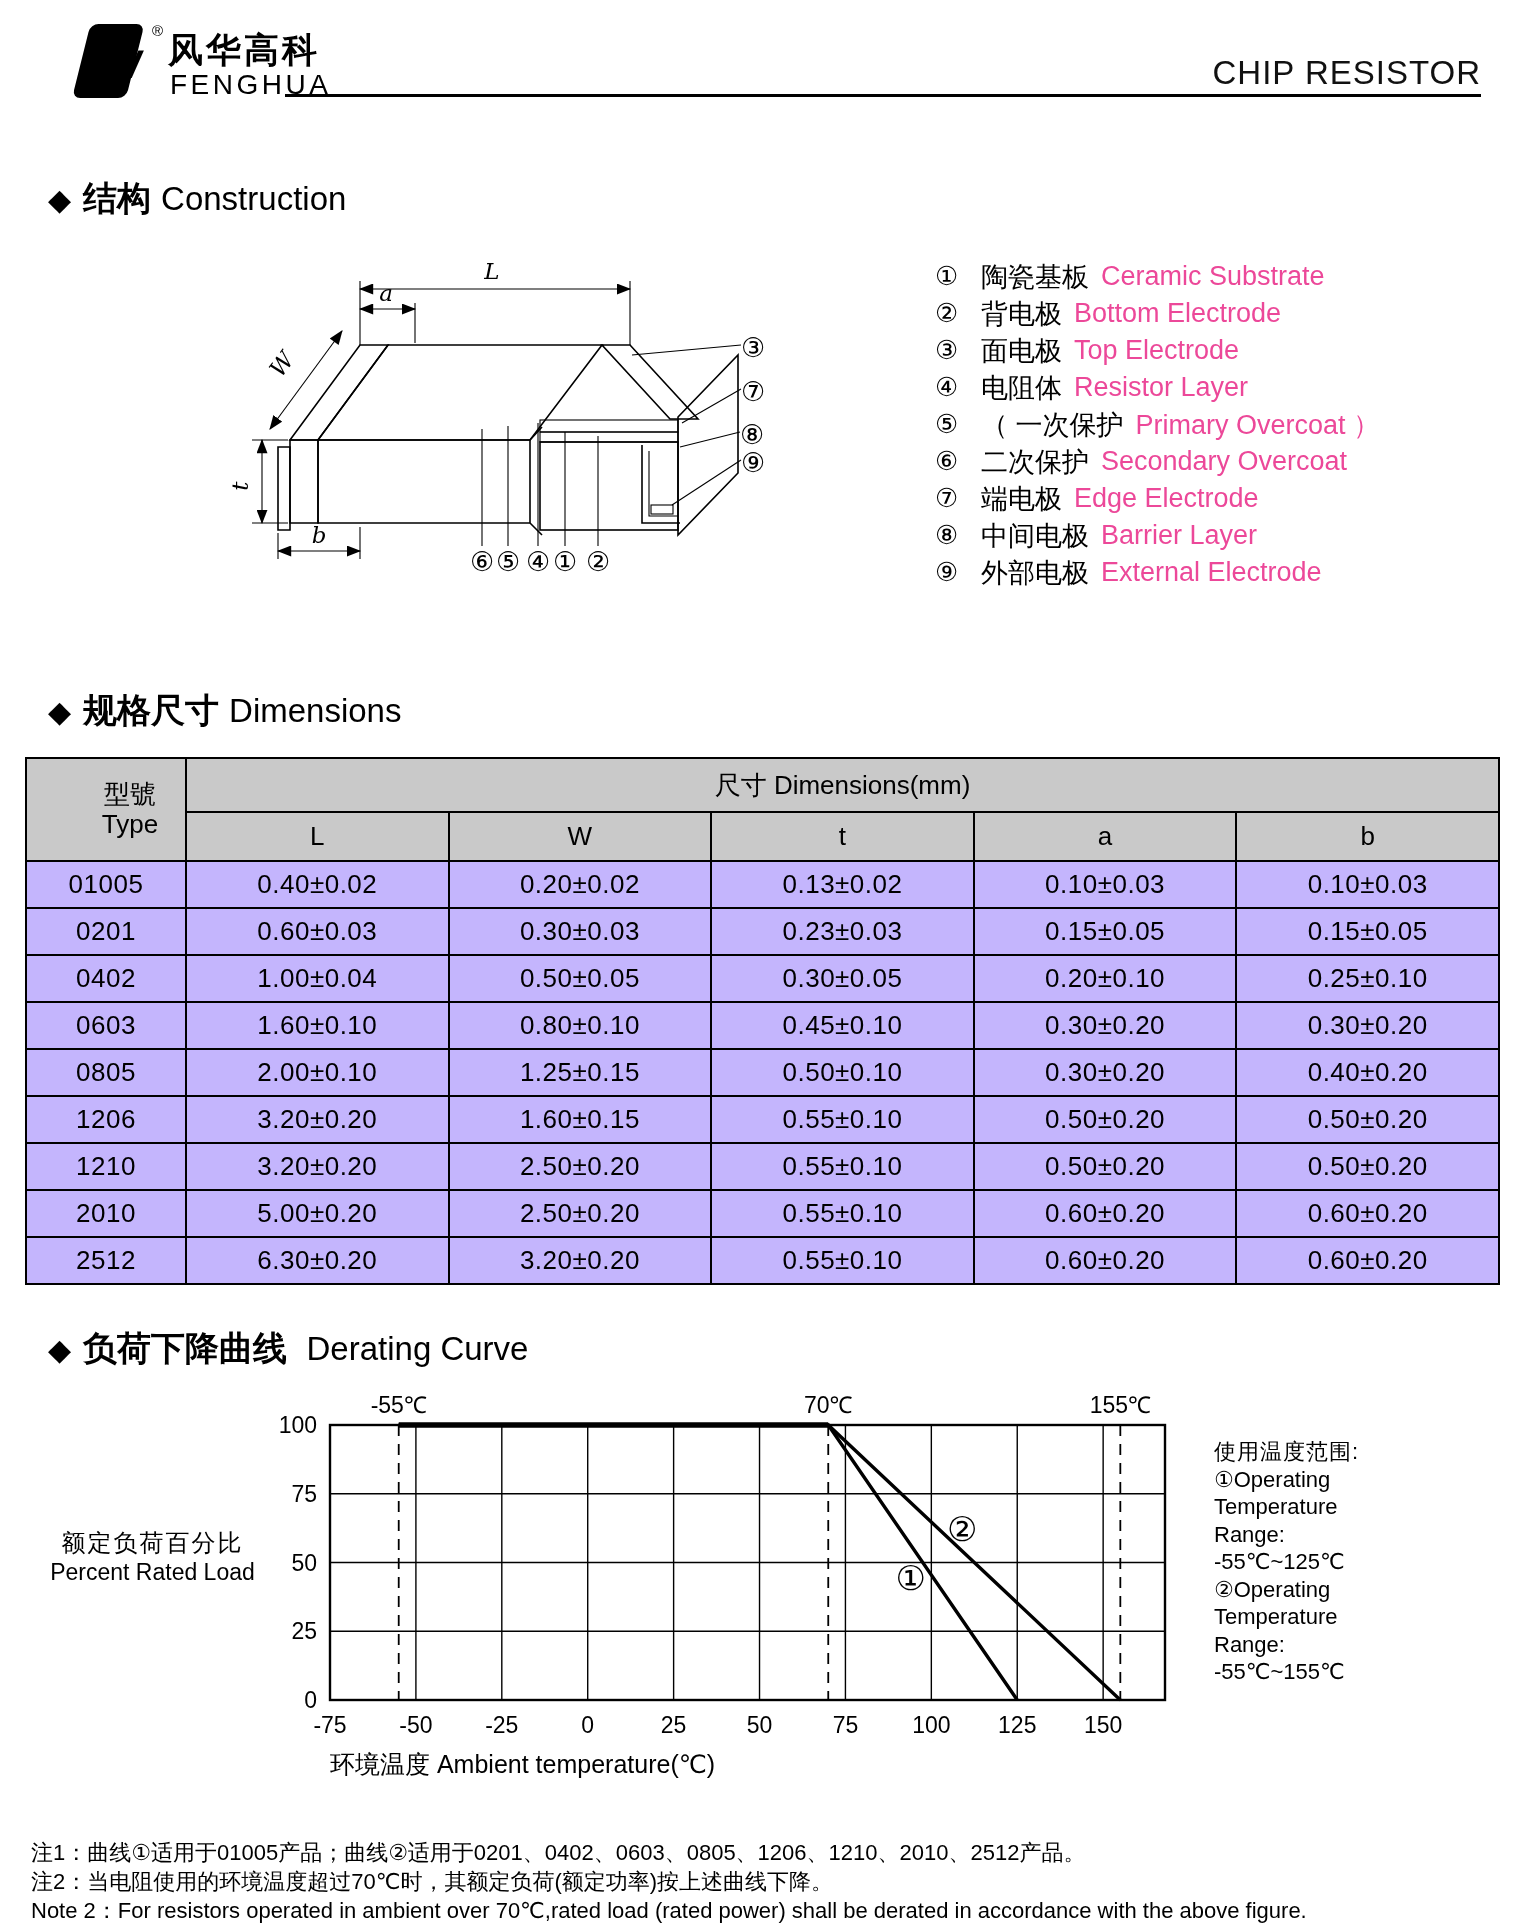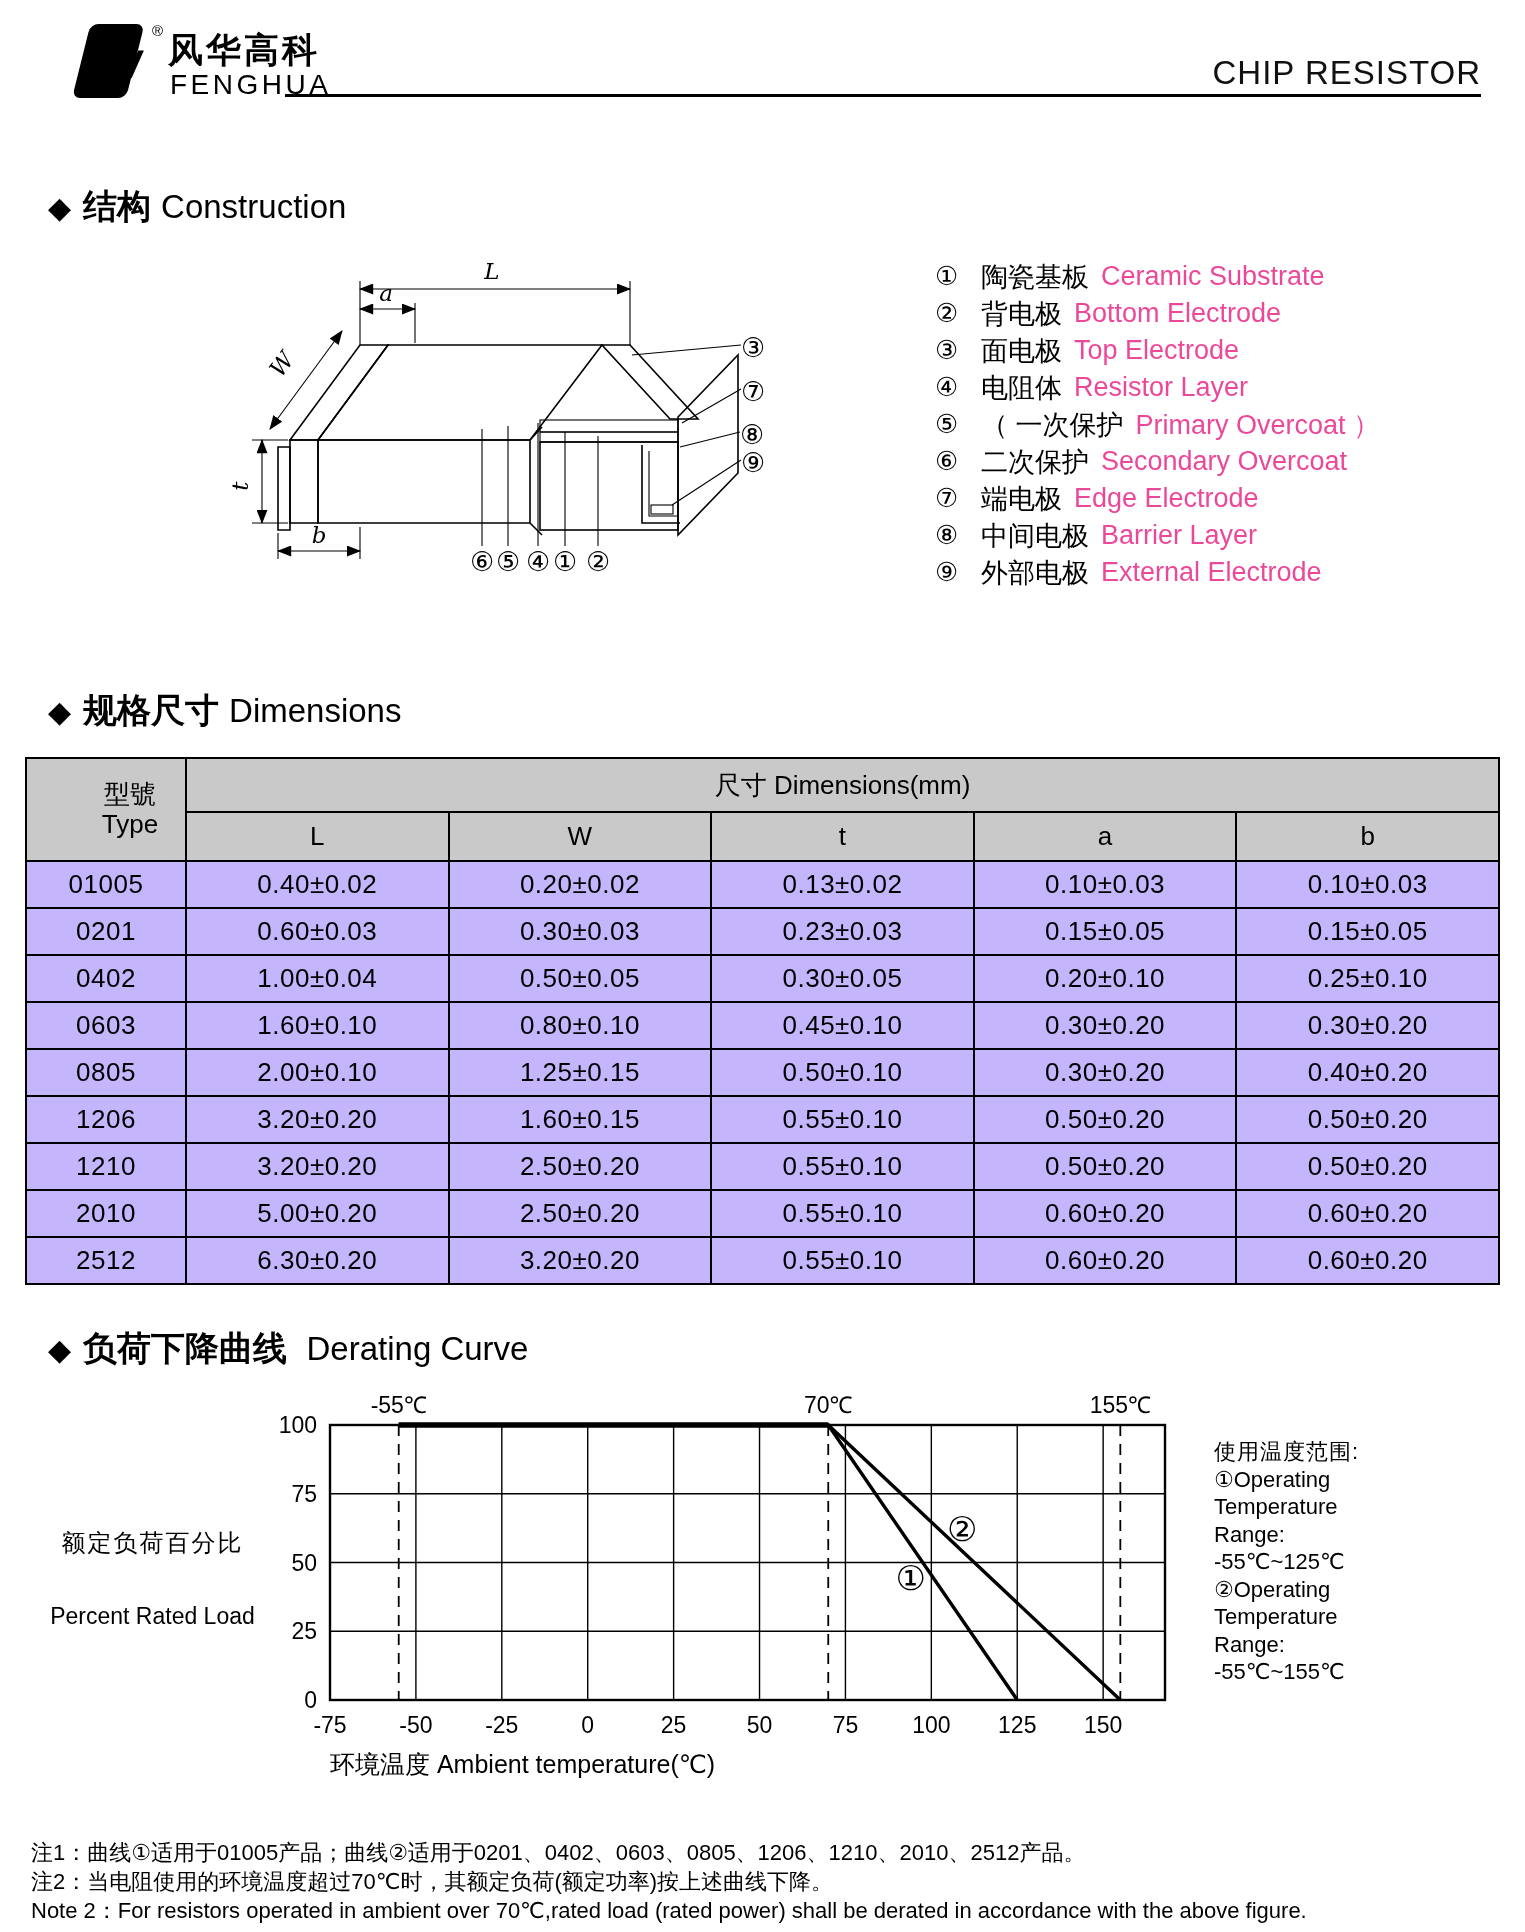--- a/index.html
+++ b/index.html
@@ -9,21 +9,21 @@
   
   .logo-svg { position:absolute; left:64px; top:18px; }
   .doc-title { position:absolute; top:54px; right:44px; font-size:33px; letter-spacing:1px; color:#111; }
   .header-rule { position:absolute; left:285px; top:94px; width:1196px; height:3px; background:#000; }
 
   
   .sec-head { position:absolute; left:48px; font-size:34px; color:#000; white-space:nowrap; }
   .sec-head .diamond { font-size:30px; margin-right:12px; }
   .sec-head .cn { font-weight:bold; margin-right:10px; }
   .sec-head .en { font-weight:normal; font-size:33px; }
-  #sec1 { top:184px; }
+  #sec1 { top:176px; }
   #sec2 { top:688px; }
   #sec3 { top:1326px; }
 
   
   .diagram-svg { position:absolute; left:230px; top:205px; }
   .legend { position:absolute; left:935px; top:258px; }
   .legend-item { height:37px; display:flex; align-items:center; font-size:27px; }
   .legend-item .num { width:46px; font-size:26px; }
   .legend-item .cn { margin-right:12px; }
   .legend-item .en { color:#ec4899; }
@@ -35,21 +35,21 @@
   table.dims thead th { background:#c9c9c9; }
   .th-group { height:54px; }
   .th-sub { height:49px; }
   table.dims tbody td { height:47px; background:#c4b5fd; letter-spacing:0.5px; }
   .type-head { line-height:1.15;padding-left:48px; }
 
   
   .chart-svg { position:absolute; left:230px; top:1395px; }
   .ylabel { position:absolute; left:35px; top:1528px; width:235px; text-align:center; line-height:1.25; }
   .ylabel .cn { font-size:24px; letter-spacing:2px; }
-  .ylabel .en { font-size:23px;margin-top:44px; }
+  .ylabel .en { font-size:23px; }
   .xlabel { position:absolute; left:330px; top:1748px; width:835px; text-align:left; font-size:25px; }
   .side-text { position:absolute; left:1192px; top:1438px; width:200px; font-size:22px; line-height:27.5px;margin-left:22px; }
   .side-text .l0 { letter-spacing:1px; }
 
   svg text { fill:#000; }
   .tick { font-size:23px; text-anchor:middle; font-family:"Liberation Sans",sans-serif; }
   .ty { text-anchor:end; }
   .grid { stroke:#000; stroke-width:1.4; }
   .dash { stroke:#000; stroke-width:1.8; stroke-dasharray:11 8; }
   .pbox { fill:none; stroke:#000; stroke-width:2.4; }

